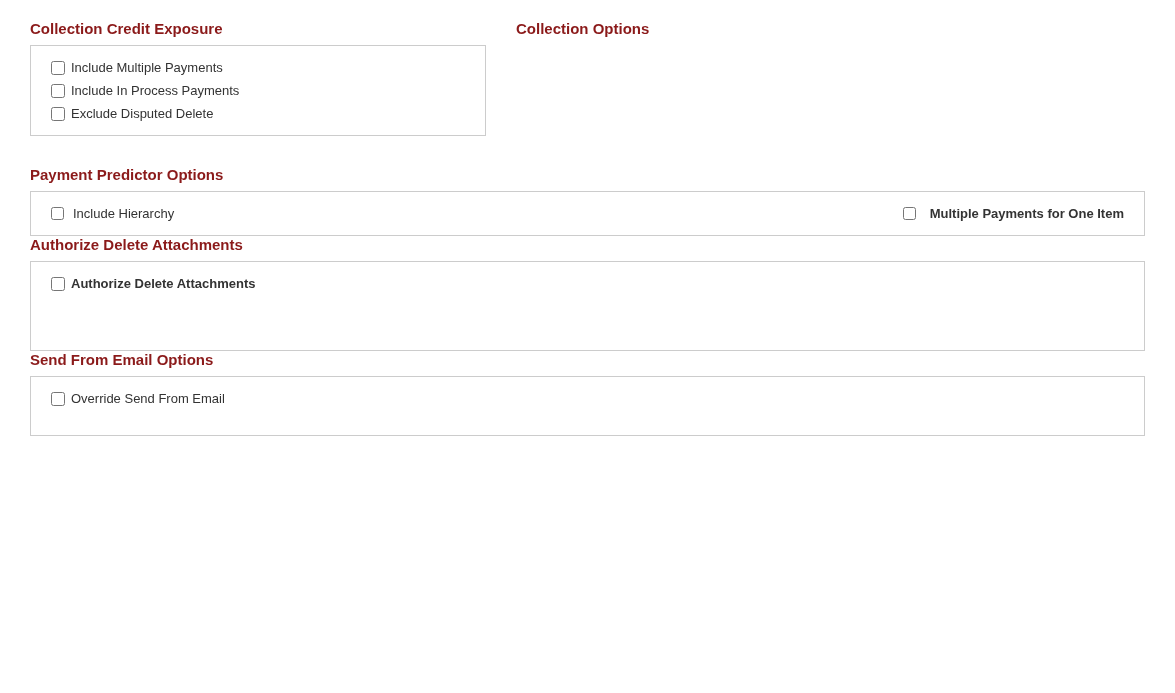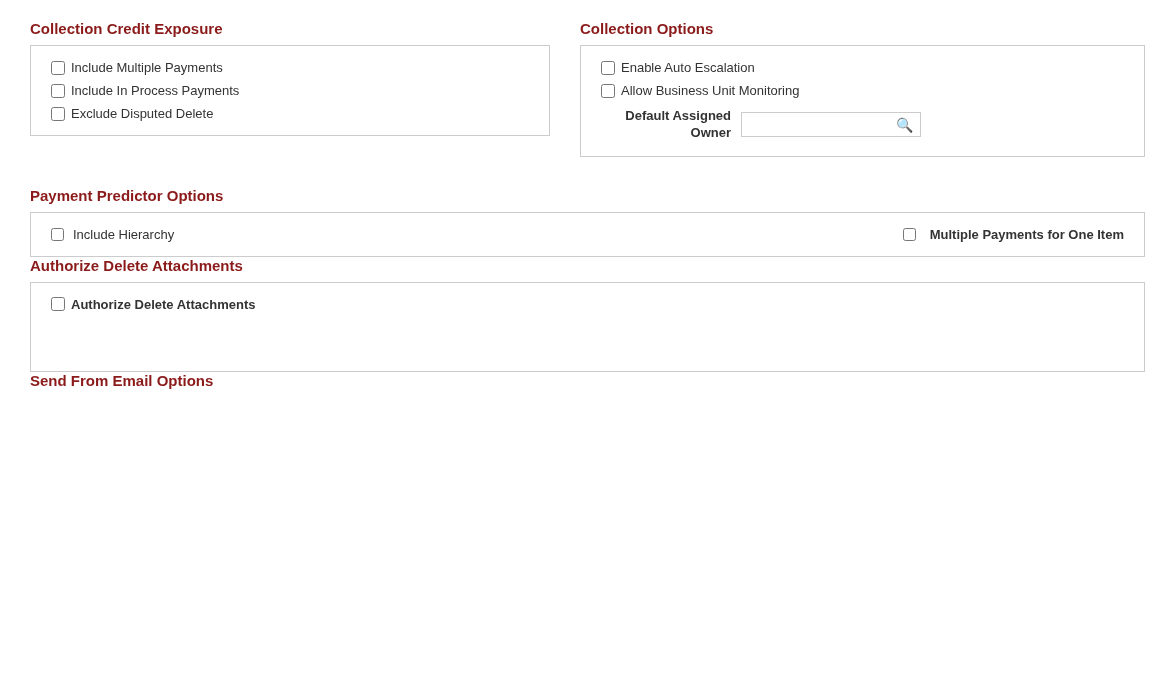--- a/index.html
+++ b/index.html
@@ -16,21 +16,21 @@
       font-size: 15px;
       margin-bottom: 8px;
     }
     .top-row {
       display: flex;
       gap: 30px;
       margin-bottom: 30px;
     }
     .top-left {
       flex: 0 0 auto;
-      width: 520px;
+      width: 456px;
     }
     .top-right {
       flex: 1;
     }
     .box {
       border: 1px solid #ccc;
       padding: 14px 20px;
       min-height: 60px;
     }
     .checkbox-row {
@@ -133,37 +133,20 @@
       </div>
       <div class="checkbox-row">
         <input type="checkbox" id="cb-disputed" style="">
         <label for="cb-disputed">Exclude Disputed Delete</label>
       </div>
     </div>
   </div>
 
   <div class="top-right">
     <div class="section-title">Collection Options</div>
-    <div class="box collection-options-box">
-      <div class="checkbox-row">
-        <input type="checkbox" id="cb-autoescalation" style="">
-        <label for="cb-autoescalation">Enable Auto Escalation</label>
-      </div>
-      <div class="checkbox-row">
-        <input type="checkbox" id="cb-bumonitoring" style="">
-        <label for="cb-bumonitoring">Allow Business Unit Monitoring</label>
-      </div>
-      <div class="default-owner-row">
-        <div class="default-owner-label">Default Assigned<br>Owner</div>
-        <div class="owner-input-wrap">
-          <input type="text" placeholder="" style="">
-          <button class="search-btn">🔍</button>
-        </div>
-      </div>
-    </div>
   </div>
 </div>
 
 <div class="section-block">
   <div class="section-title">Payment Predictor Options</div>
   <div class="full-box payment-predictor-box">
     <div class="left-check">
       <input type="checkbox" id="cb-hierarchy" style="">
       <label for="cb-hierarchy">Include Hierarchy</label>
     </div>
@@ -179,13 +162,19 @@
   <div class="box" style="min-height: 90px;">
     <div class="checkbox-row bold-label">
       <input type="checkbox" id="cb-authdelete" style="">
       <label for="cb-authdelete">Authorize Delete Attachments</label>
     </div>
   </div>
 </div>
 
 <div class="section-block">
   <div class="section-title">Send From Email Options</div>
+  <div class="box">
+    <div class="checkbox-row">
+      <input type="checkbox" id="cb-overrideemail" style="">
+      <label for="cb-overrideemail">Override Send From Email</label>
+    </div>
+  </div>
 </div>
 
 </body></html>

